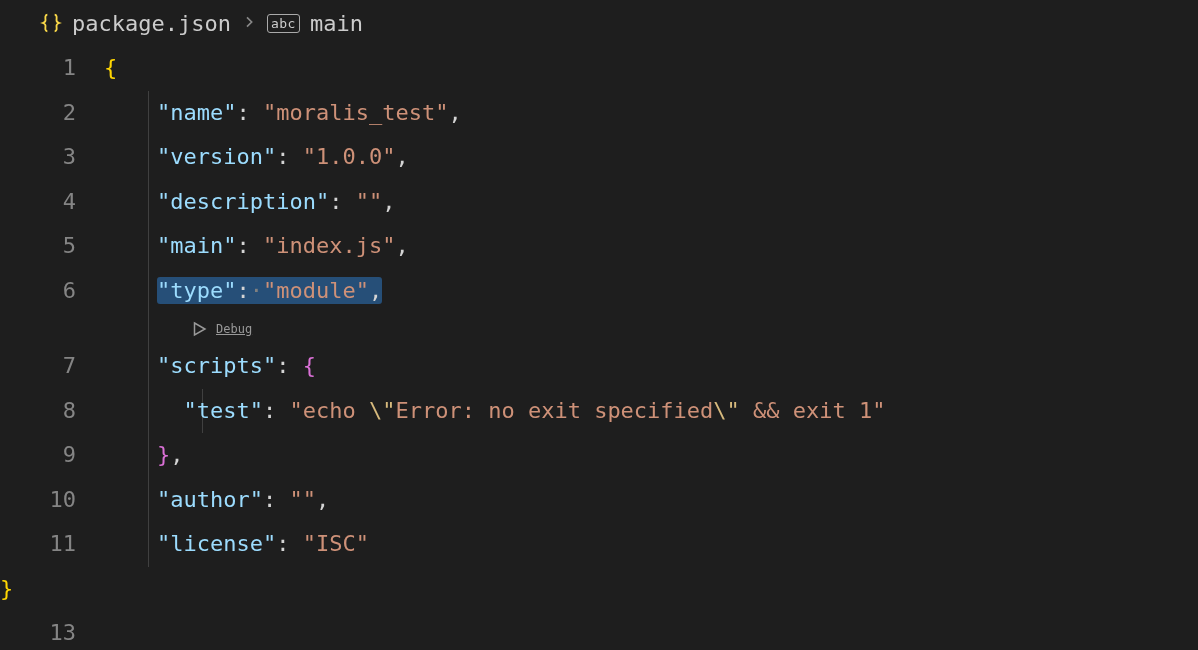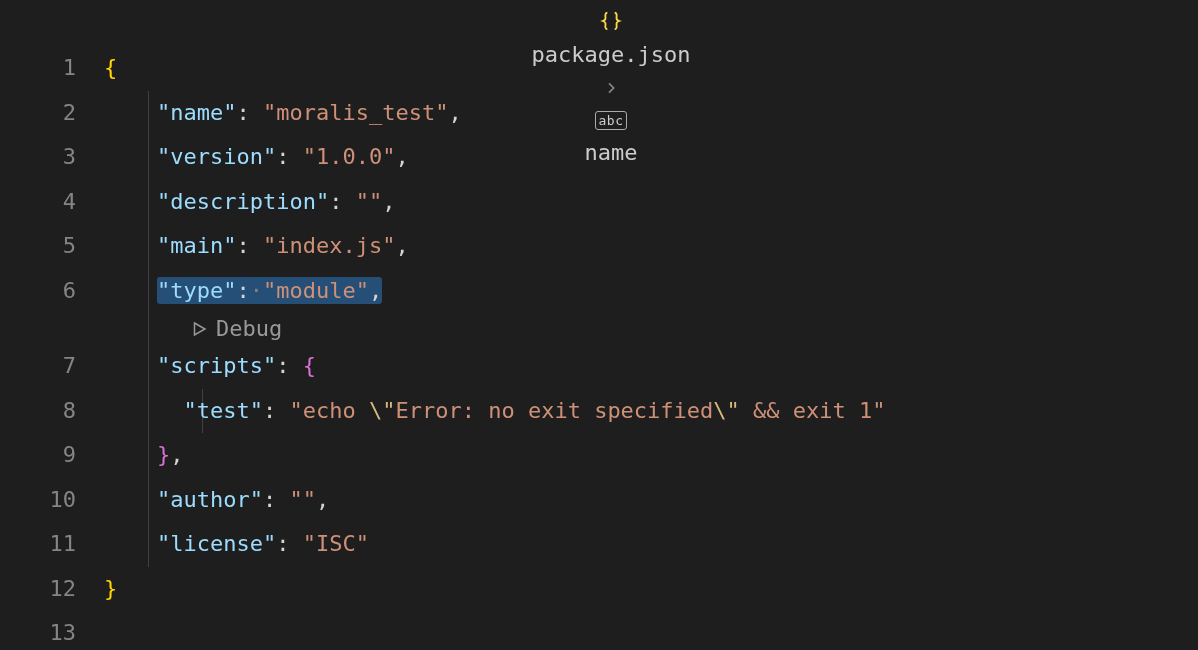--- a/index.html
+++ b/index.html
@@ -13,21 +13,20 @@
     overflow: hidden;
   }
   .breadcrumb {
     display: flex;
     align-items: center;
     gap: 10px;
     padding: 10px 16px 10px 40px;
     height: 46px;
     color: #cccccc;
     font-size: 22px;
-    flex-direction: column;
   }
   .bc-icon { display: inline-flex; align-items: center; }
   .bc-text { color: #cccccc; }
   .bc-sep { color: #888; font-size: 20px; }
   .abc-badge {
     border: 1px solid #aaa;
     border-radius: 3px;
     font-size: 13px;
     padding: 1px 3px 1px 3px;
     color: #ccc;
@@ -76,24 +75,25 @@
   .sel {
     background: #264f78;
     border-radius: 3px;
     padding: 1px 0;
   }
   .codelens {
     height: 31px;
     display: flex;
     align-items: center;
     color: #999999;
-    font-size: 22px;
+    font-size: 12px;
     padding-left: 190px;
     gap: 8px;
     position: relative;
+    text-decoration: underline;
   }
   .codelens .indent-guide { top:0; bottom:0; }
   .play-icon { display:inline-flex; }
 </style>
 </head>
 <body>
 
 <div class="breadcrumb">
   <span class="bc-icon">
     <svg width="22" height="22" viewBox="0 0 24 24" fill="none" stroke="#f9d849" stroke-width="2">
@@ -101,21 +101,21 @@
       <path d="M16 3 C19 3 18 7 18 9 C18 11 21 12 21 12 C21 12 18 13 18 15 C18 17 19 21 16 21"></path>
     </svg>
   </span>
   <span class="bc-text">package.json</span>
   <span class="bc-sep">
     <svg width="16" height="16" viewBox="0 0 24 24" fill="none" stroke="#888" stroke-width="2.5">
         <path d="M9 5l7 7-7 7"></path>
       </svg>
   </span>
   <span class="abc-badge">abc</span>
-  <span class="bc-text">name</span>
+  <span class="bc-text">main</span>
 </div>
 
 <div class="editor">
 
   <div class="line">
     <div class="gutter">1</div>
     <div class="code"><span class="tok-brace">{</span></div>
   </div>
 
   <div class="line">
@@ -183,21 +183,20 @@
     <div class="code">    <span class="tok-key">"author"</span><span class="tok-punct">: </span><span class="tok-str">""</span><span class="tok-punct">,</span></div>
   </div>
 
   <div class="line">
     <div class="gutter">11</div>
     <div class="indent-guide ig1"></div>
     <div class="code">    <span class="tok-key">"license"</span><span class="tok-punct">: </span><span class="tok-str">"ISC"</span></div>
   </div>
 
   <div class="line">
-    <div class="gutter">12</div>
     <div class="code"><span class="tok-brace">}</span></div>
   </div>
 
   <div class="line">
     <div class="gutter">13</div>
     <div class="code"></div>
   </div>
 
 </div>
 

